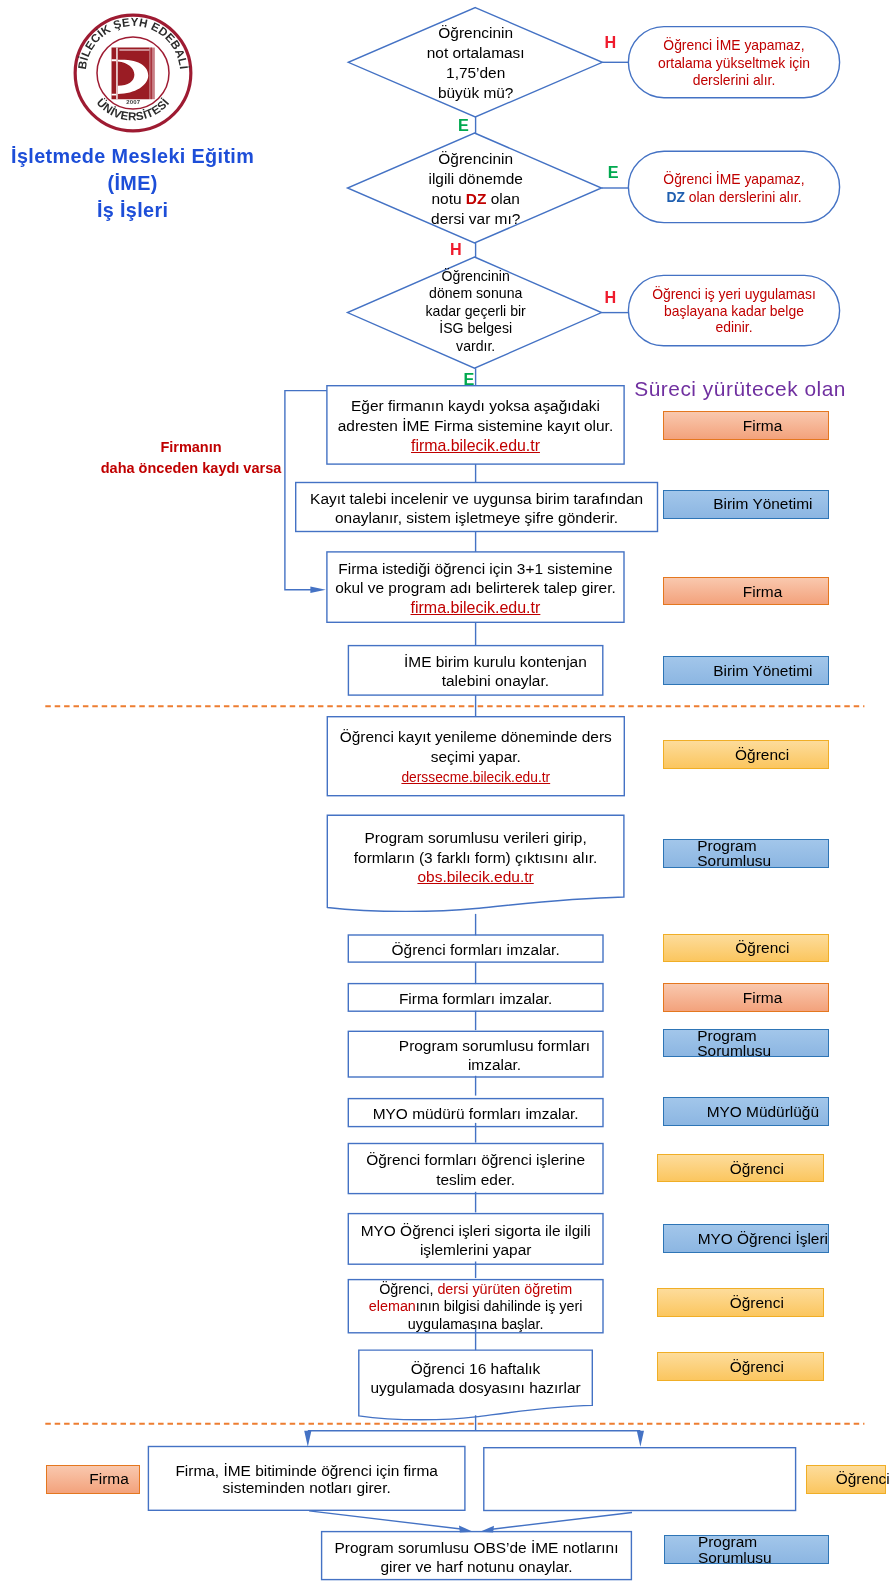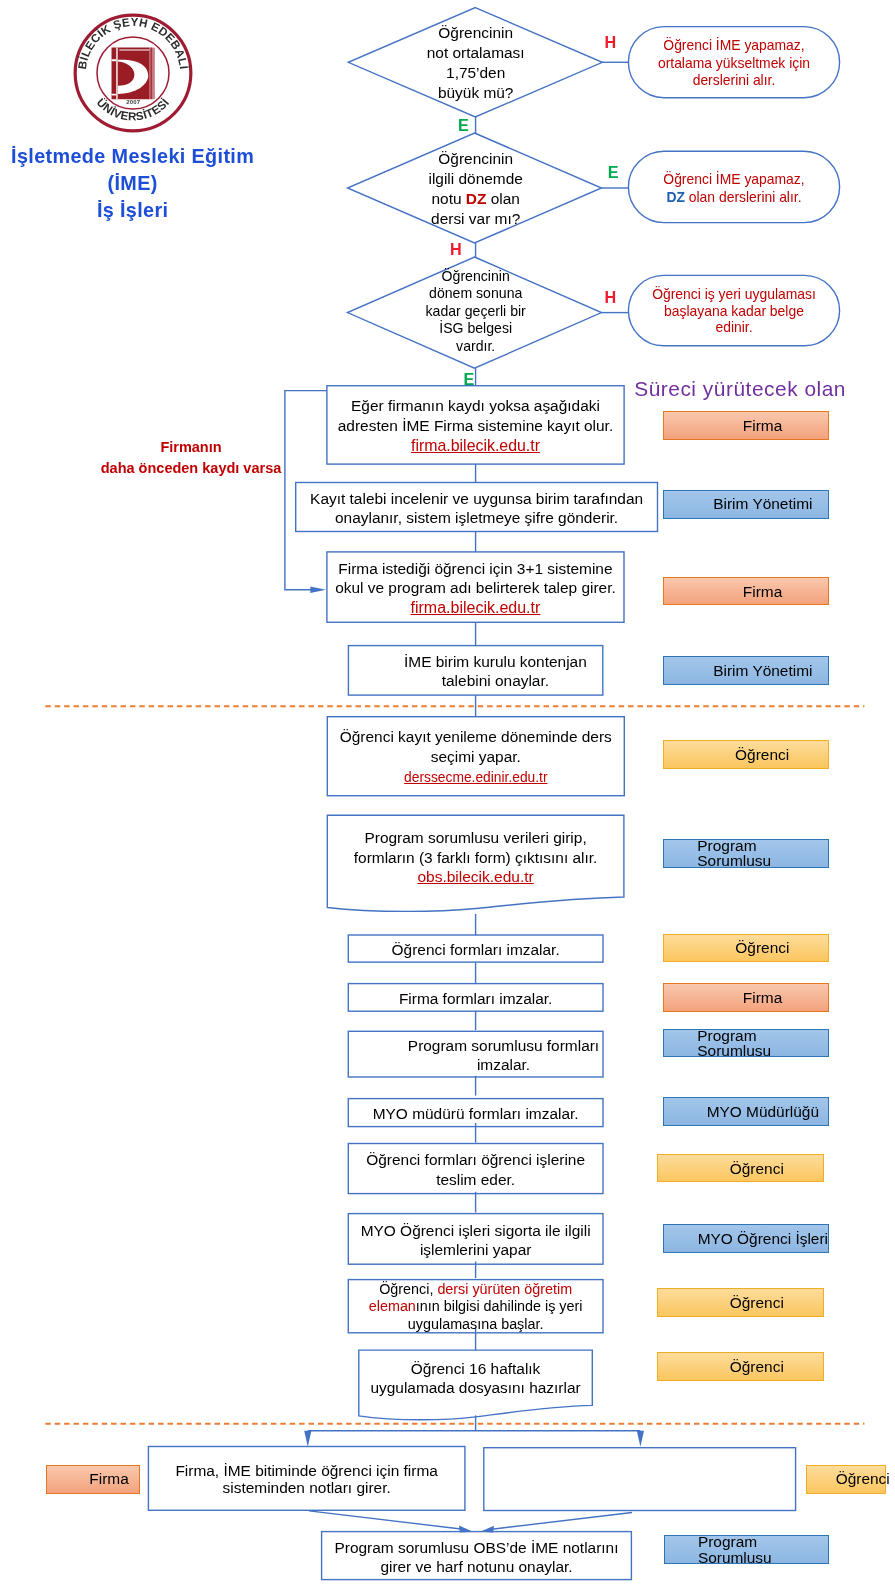--- a/index.html
+++ b/index.html
@@ -173,25 +173,25 @@
     <div class="chip birim" style="left: 663.2px; top: 1224.1px; width: 166.3px; height: 29px;">MYO Öğrenci İşleri</div>
     <div class="chip ogrenci" style="left: 657px; top: 1288px; width: 166.6px; height: 29px;">Öğrenci</div>
     <div class="chip ogrenci" style="left: 657px; top: 1351.9px; width: 166.6px; height: 29px;">Öğrenci</div>
     <div class="chip firma" style="left: 45.5px; top: 1464.6px; width: 94.1px; height: 29.1px;">Firma</div>
     <div class="chip ogrenci" style="left: 806.2px; top: 1464.6px; width: 80px; height: 29.1px;">Öğrenci</div>
     <div class="chip birim" style="left: 663.9px; top: 1535.2px; width: 165.2px; height: 29.1px;">Program Sorumlusu</div>
     <div class="tx" style="left: 326.9px; width: 297.2px; top: 396.2px; line-height: 19.8px; font-size: 15.45px;">Eğer firmanın kaydı yoksa aşağıdaki<br>adresten İME Firma sistemine kayıt olur.<br><span class="lnk" style="font-size:15.9px">firma.bilecik.edu.tr</span></div>
     <div class="tx" style="left: 295.7px; width: 361.8px; top: 488.6px; line-height: 19.4px; font-size: 15.45px;">Kayıt talebi incelenir ve uygunsa birim tarafından<br>onaylanır, sistem işletmeye şifre gönderir.</div>
     <div class="tx" style="left: 326.9px; width: 297.1px; top: 559px; line-height: 19.4px; font-size: 15.45px;">Firma istediği öğrenci için 3+1 sistemine<br>okul ve program adı belirterek talep girer.<br><span class="lnk" style="font-size:16px">firma.bilecik.edu.tr</span></div>
     <div class="tx" style="left: 348.4px; width: 294px; top: 651.95px; line-height: 19.4px; font-size: 15.45px;">İME birim kurulu kontenjan<br>talebini onaylar.</div>
-    <div class="tx" style="left: 327.3px; width: 297px; top: 727.425px; line-height: 19.85px; font-size: 15.45px;">Öğrenci kayıt yenileme döneminde ders<br>seçimi yapar.<br><span class="lnk" style="font-size:13.8px">derssecme.edinir.edu.tr</span></div>
+    <div class="tx" style="left: 327.3px; width: 297px; top: 727.425px; line-height: 19.85px; font-size: 15.45px;">Öğrenci kayıt yenileme döneminde ders<br>seçimi yapar.<br><span class="lnk" style="font-size:13.8px">derssecme.bilecik.edu.tr</span></div>
     <div class="tx" style="left: 327.3px; width: 296.6px; top: 828.4px; line-height: 19.4px; font-size: 15.45px;">Program sorumlusu verileri girip,<br>formların (3 farklı form) çıktısını alır.<br><span class="lnk" style="font-size:15.5px">obs.bilecik.edu.tr</span></div>
     <div class="tx" style="left: 348.3px; width: 254.7px; top: 939.85px; line-height: 19.4px; font-size: 15.45px;">Öğrenci formları imzalar.</div>
     <div class="tx" style="left: 348.3px; width: 254.7px; top: 988.7px; line-height: 19.4px; font-size: 15.45px;">Firma formları imzalar.</div>
-    <div class="tx" style="left: 352px; width: 303px; top: 1035.75px; line-height: 19.4px; font-size: 15.45px;">Program sorumlusu formları<br>imzalar.</div>
+    <div class="tx" style="left: 343px; width: 303px; top: 1035.75px; line-height: 19.4px; font-size: 15.45px;">Program sorumlusu formları<br>imzalar.</div>
     <div class="tx" style="left: 348.3px; width: 254.7px; top: 1103.9px; line-height: 19.4px; font-size: 15.45px;">MYO müdürü formları imzalar.</div>
     <div class="tx" style="left: 348.3px; width: 254.7px; top: 1150.15px; line-height: 19.4px; font-size: 15.45px;">Öğrenci formları öğrenci işlerine<br>teslim eder.</div>
     <div class="tx" style="left: 348.3px; width: 254.7px; top: 1220.5px; line-height: 19.4px; font-size: 15.45px;">MYO Öğrenci işleri sigorta ile ilgili<br>işlemlerini yapar</div>
     <div class="tx" style="left: 348.3px; width: 254.7px; top: 1280.65px; line-height: 17.7px; font-size: 14.35px;">Öğrenci, <span class="rd2">dersi yürüten öğretim</span><br><span class="rd2">eleman</span>ının bilgisi dahilinde iş yeri<br>uygulamasına başlar.</div>
     <div class="tx" style="left: 358.8px; width: 233.5px; top: 1358.9px; line-height: 19.4px; font-size: 15.45px;">Öğrenci 16 haftalık<br>uygulamada dosyasını hazırlar</div>
     <div class="tx" style="left: 148.4px; width: 316.5px; top: 1461.5px; line-height: 17.9px; font-size: 15.45px;">Firma, İME bitiminde öğrenci için firma<br>sisteminden notları girer.</div>
     <div class="tx" style="left: 321.6px; width: 309.8px; top: 1537.5px; line-height: 19.1px; font-size: 15.45px;">Program sorumlusu OBS’de İME notlarını<br>girer ve harf notunu onaylar.</div>
     <div class="tx" style="left: 370.7px; width: 210px; top: 23.3185px; line-height: 19.85px; font-size: 15.45px;">Öğrencinin<br>not ortalaması<br>1,75’den<br>büyük mü?</div>
     <div class="tx" style="left: 370.7px; width: 210px; top: 149.018px; line-height: 19.85px; font-size: 15.45px;">Öğrencinin<br>ilgili dönemde<br>notu <span class="rd">DZ</span> olan<br>dersi var mı?</div>
     <div class="tx" style="left: 370.7px; width: 210px; top: 267.512px; line-height: 17.6px; font-size: 14.1px;">Öğrencinin<br>dönem sonuna<br>kadar geçerli bir<br>İSG belgesi<br>vardır.</div>

